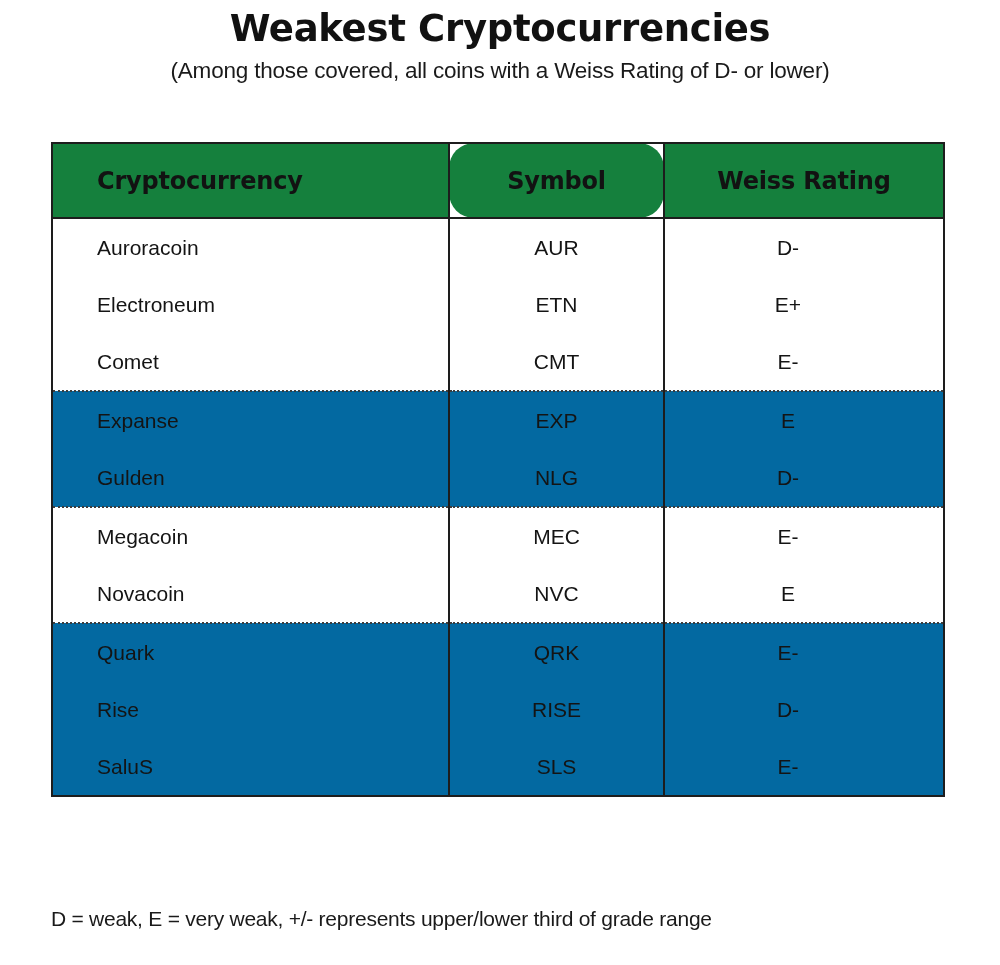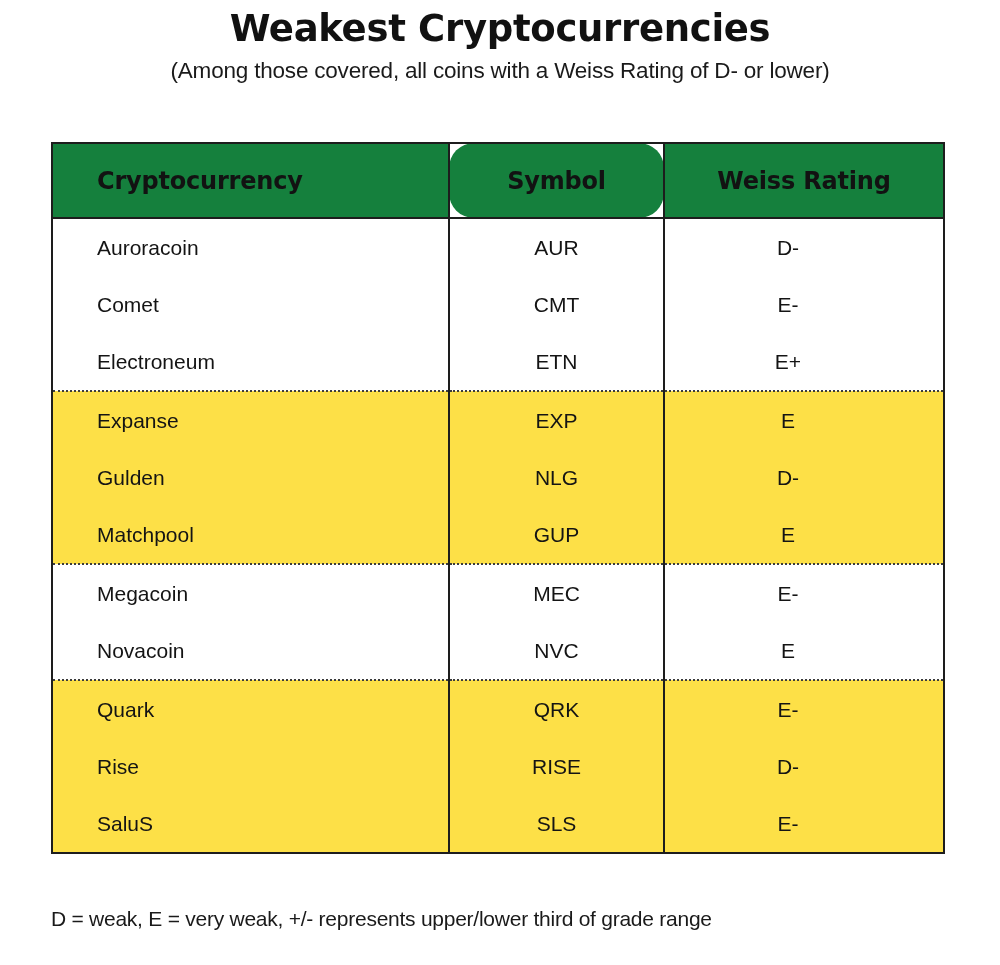--- a/index.html
+++ b/index.html
@@ -90,21 +90,21 @@
     background: #ffffff;
   }
   tbody td.c-rate-cell { border-right: none; }
   tbody td.c-name-cell {
     text-align: left;
     padding-left: 44px;
   }
   tbody td.c-sym-cell  { text-align: center; }
   tbody td.c-rate-cell { text-align: center; padding-right: 32px; }
 
-  tbody tr.shaded td { background: #fde047; }
+  tbody tr.shaded td { background: #0369a1; }
 
   
   tbody tr.group-start td {
     border-top: 2px dotted #3c3c3c;
   }
   tbody tr:first-child td { border-top: none; }
 
   
   .footnote {
     position: absolute;
@@ -142,44 +142,39 @@
           <th class="h-rate">Weiss Rating</th>
         </tr>
       </thead>
       <tbody id="table-body">
           <tr class="group-start">
             <td class="c-name-cell">Auroracoin</td>
             <td class="c-sym-cell">AUR</td>
             <td class="c-rate-cell">D-</td>
           </tr>
           <tr>
-            <td class="c-name-cell">Comet</td>
-            <td class="c-sym-cell">CMT</td>
-            <td class="c-rate-cell">E-</td>
-          </tr>
-          <tr>
             <td class="c-name-cell">Electroneum</td>
             <td class="c-sym-cell">ETN</td>
             <td class="c-rate-cell">E+</td>
+          </tr>
+          <tr>
+            <td class="c-name-cell">Comet</td>
+            <td class="c-sym-cell">CMT</td>
+            <td class="c-rate-cell">E-</td>
           </tr>
           <tr class="shaded group-start">
             <td class="c-name-cell">Expanse</td>
             <td class="c-sym-cell">EXP</td>
             <td class="c-rate-cell">E</td>
           </tr>
           <tr class="shaded">
             <td class="c-name-cell">Gulden</td>
             <td class="c-sym-cell">NLG</td>
             <td class="c-rate-cell">D-</td>
           </tr>
-          <tr class="shaded">
-            <td class="c-name-cell">Matchpool</td>
-            <td class="c-sym-cell">GUP</td>
-            <td class="c-rate-cell">E</td>
-          </tr>
           <tr class="group-start">
             <td class="c-name-cell">Megacoin</td>
             <td class="c-sym-cell">MEC</td>
             <td class="c-rate-cell">E-</td>
           </tr>
           <tr>
             <td class="c-name-cell">Novacoin</td>
             <td class="c-sym-cell">NVC</td>
             <td class="c-rate-cell">E</td>
           </tr>

